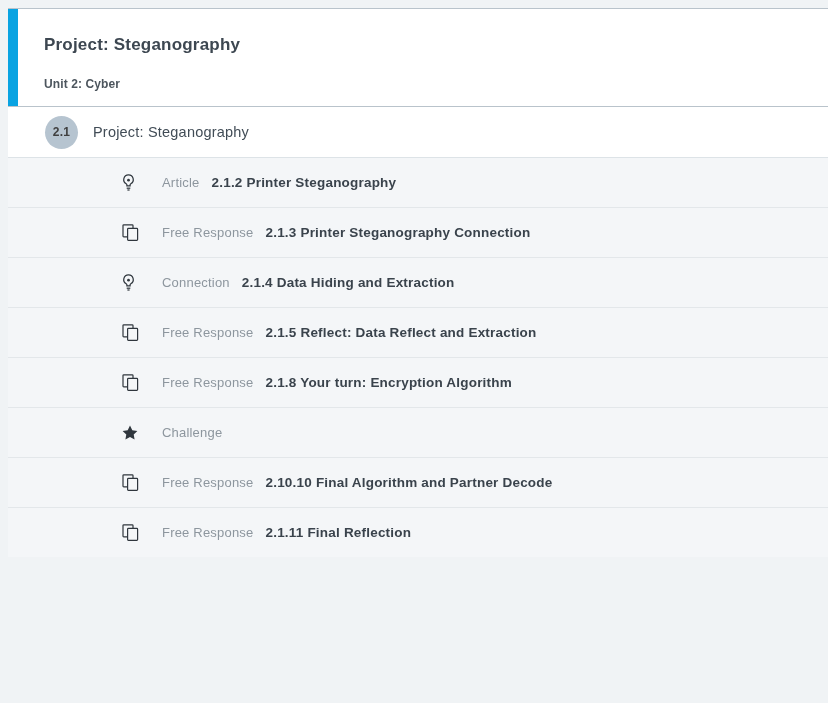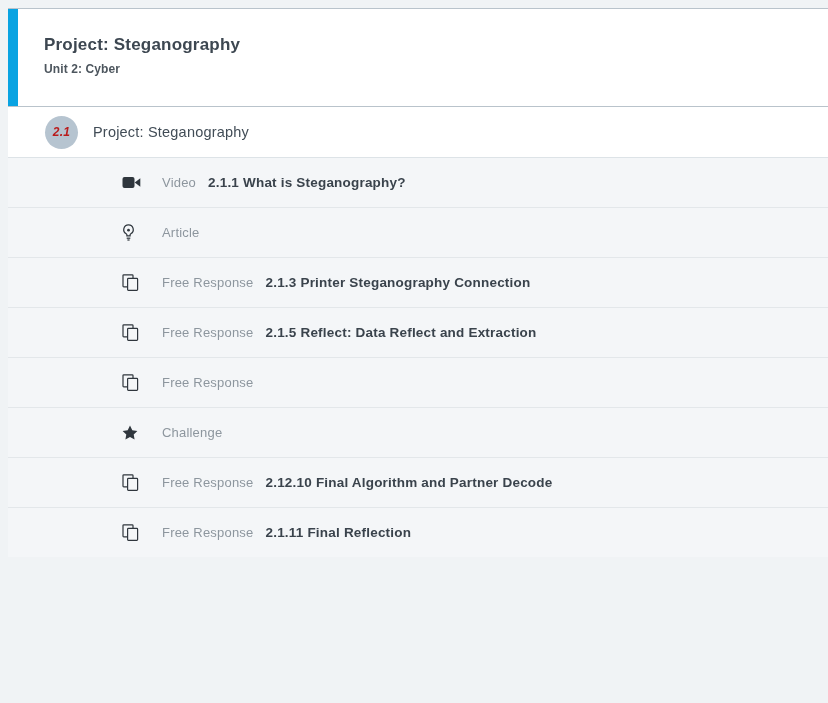--- a/index.html
+++ b/index.html
@@ -36,37 +36,36 @@
     position: absolute; left: 0; top: 0; bottom: 0; width: 10px;
     background: var(--accent);
   }
   .header-title {
     padding-top: 26px;
     font-size: 17px; font-weight: bold;
     color: #3d4751; letter-spacing: .2px;
     line-height: 1.2;
   }
   .header-subtitle {
-    margin-top: 7px;
+    margin-top: 22px;
     font-size: 12px; font-weight: bold;
     color: #4d565e; letter-spacing: .1px;
   }
   .section-row {
     height: 50px; background: #ffffff;
     display: flex; align-items: center;
     padding-left: 37px;
   }
   .badge {
     width: 33px; height: 33px; border-radius: 50%;
     background: var(--badge);
-    color: #b91c1c; font-size: 12px; font-weight: bold;
+    color: #404040; font-size: 12px; font-weight: bold;
     display: flex; align-items: center; justify-content: center;
     letter-spacing: .3px;
     flex: 0 0 auto;
-    font-style: italic;
   }
   .section-title {
     margin-left: 15px;
     font-size: 14.5px; color: #414c56; letter-spacing: .2px;
   }
   .lesson-list { list-style: none; margin: 0; padding: 0; }
   .row {
     height: 50px;
     background: var(--row-bg);
     border-top: 1px solid var(--row-border);
@@ -103,54 +102,57 @@
     <div class="header-title">Project: Steganography</div>
     <div class="header-subtitle">Unit 2: Cyber</div>
   </div>
 
   <div class="section-row">
     <div class="badge">2.1</div>
     <div class="section-title">Project: Steganography</div>
   </div>
 
   <ul class="lesson-list">
-    <li class="row">
-      <span class="row-icon">
-          <svg width="19" height="13" viewBox="0 0 19 13">
-            <rect x="0.5" y="1" width="12" height="11" rx="2" fill="currentColor"></rect>
-            <path d="M12.7 6.5 L18.3 2.2 V10.8 Z" fill="currentColor"></path>
-          </svg>
-        </span>
-      <span class="row-label">Video</span>
-      <span class="row-title">2.1.1 What is Steganography?</span>
-    </li>
 
     <li class="row">
       <span class="row-icon">
           <svg width="13" height="17" viewBox="0 0 13 17" fill="none" stroke="currentColor" stroke-width="1.25">
             <path d="M6.5 0.9 a4.7 4.7 0 0 1 2.35 8.8 c-.5.3-.75.8-.75 1.35 v.85 H4.9 v-.85 c0-.55-.25-1.05-.75-1.35 A4.7 4.7 0 0 1 6.5 0.9 Z"></path>
             <circle cx="6.5" cy="6.2" r="1.4" fill="currentColor" stroke="none"></circle>
             <path d="M4.7 14.2 h3.6"></path>
             <path d="M5.4 16 h2.2"></path>
           </svg>
         </span>
       <span class="row-label">Article</span>
+      <span class="row-title">2.1.2 Printer Steganography</span>
     </li>
 
     <li class="row">
       <span class="row-icon">
           <svg width="17" height="17" viewBox="0 0 17 17">
             <rect x="1" y="0.8" width="10" height="12" rx="0.8" fill="none" stroke="currentColor" stroke-width="1.2"></rect>
             <rect x="5.6" y="4.4" width="10" height="12" rx="0.8" fill="var(--row-bg)" stroke="currentColor" stroke-width="1.2"></rect>
           </svg>
         </span>
       <span class="row-label">Free Response</span>
       <span class="row-title">2.1.3 Printer Steganography Connection</span>
     </li>
 
+    <li class="row">
+      <span class="row-icon">
+          <svg width="13" height="17" viewBox="0 0 13 17" fill="none" stroke="currentColor" stroke-width="1.25">
+            <path d="M6.5 0.9 a4.7 4.7 0 0 1 2.35 8.8 c-.5.3-.75.8-.75 1.35 v.85 H4.9 v-.85 c0-.55-.25-1.05-.75-1.35 A4.7 4.7 0 0 1 6.5 0.9 Z"></path>
+            <circle cx="6.5" cy="6.2" r="1.4" fill="currentColor" stroke="none"></circle>
+            <path d="M4.7 14.2 h3.6"></path>
+            <path d="M5.4 16 h2.2"></path>
+          </svg>
+        </span>
+      <span class="row-label">Connection</span>
+      <span class="row-title">2.1.4 Data Hiding and Extraction</span>
+    </li>
 
     <li class="row">
       <span class="row-icon">
           <svg width="17" height="17" viewBox="0 0 17 17">
             <rect x="1" y="0.8" width="10" height="12" rx="0.8" fill="none" stroke="currentColor" stroke-width="1.2"></rect>
             <rect x="5.6" y="4.4" width="10" height="12" rx="0.8" fill="var(--row-bg)" stroke="currentColor" stroke-width="1.2"></rect>
           </svg>
         </span>
       <span class="row-label">Free Response</span>
       <span class="row-title">2.1.5 Reflect: Data Reflect and Extraction</span>
@@ -159,40 +161,41 @@
 
 
     <li class="row">
       <span class="row-icon">
           <svg width="17" height="17" viewBox="0 0 17 17">
             <rect x="1" y="0.8" width="10" height="12" rx="0.8" fill="none" stroke="currentColor" stroke-width="1.2"></rect>
             <rect x="5.6" y="4.4" width="10" height="12" rx="0.8" fill="var(--row-bg)" stroke="currentColor" stroke-width="1.2"></rect>
           </svg>
         </span>
       <span class="row-label">Free Response</span>
+      <span class="row-title">2.1.8 Your turn: Encryption Algorithm</span>
     </li>
 
     <li class="row">
       <span class="row-icon">
           <svg width="16" height="15" viewBox="0 0 16 15" fill="currentColor">
             <path d="M8 0.6 L10.3 5.2 15.4 5.9 11.7 9.4 12.6 14.4 8 12 3.4 14.4 4.3 9.4 0.6 5.9 5.7 5.2 Z"></path>
           </svg>
         </span>
       <span class="row-label">Challenge</span>
     </li>
 
     <li class="row">
       <span class="row-icon">
           <svg width="17" height="17" viewBox="0 0 17 17">
             <rect x="1" y="0.8" width="10" height="12" rx="0.8" fill="none" stroke="currentColor" stroke-width="1.2"></rect>
             <rect x="5.6" y="4.4" width="10" height="12" rx="0.8" fill="var(--row-bg)" stroke="currentColor" stroke-width="1.2"></rect>
           </svg>
         </span>
       <span class="row-label">Free Response</span>
-      <span class="row-title">2.12.10 Final Algorithm and Partner Decode</span>
+      <span class="row-title">2.10.10 Final Algorithm and Partner Decode</span>
     </li>
 
     <li class="row">
       <span class="row-icon">
           <svg width="17" height="17" viewBox="0 0 17 17">
             <rect x="1" y="0.8" width="10" height="12" rx="0.8" fill="none" stroke="currentColor" stroke-width="1.2"></rect>
             <rect x="5.6" y="4.4" width="10" height="12" rx="0.8" fill="var(--row-bg)" stroke="currentColor" stroke-width="1.2"></rect>
           </svg>
         </span>
       <span class="row-label">Free Response</span>

